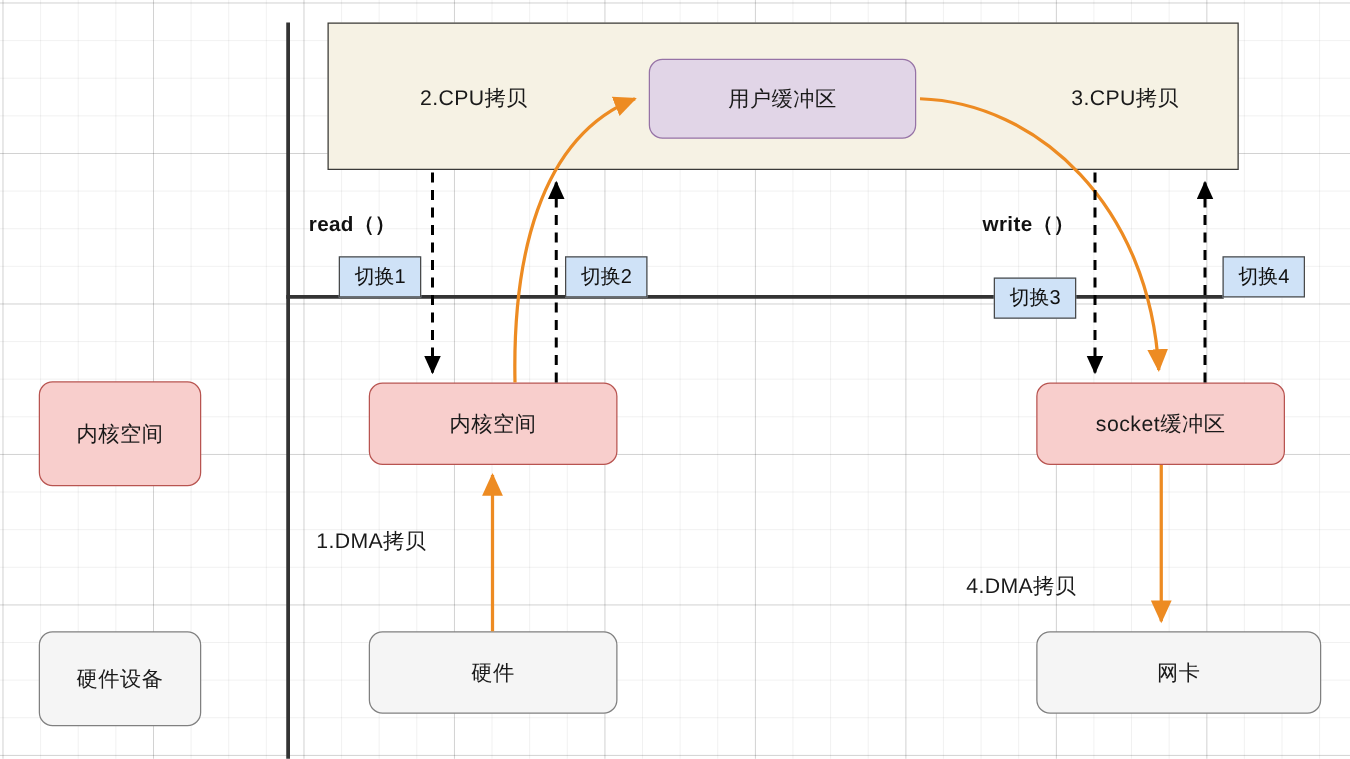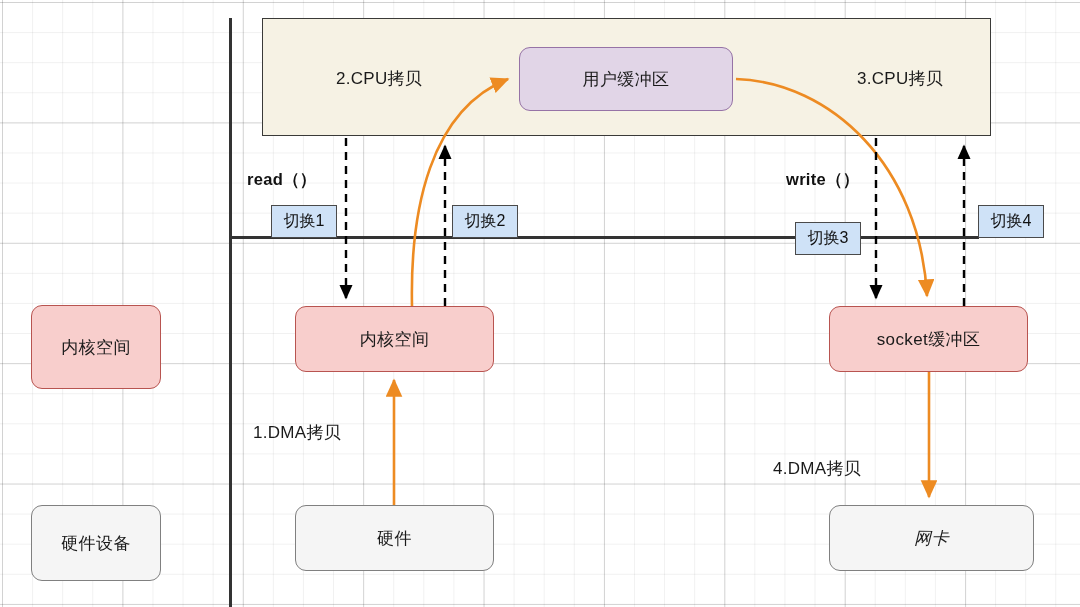--- a/index.html
+++ b/index.html
@@ -106,21 +106,21 @@
   </div>
 
   <div class="node red" style="left:829px;top:306px;width:199px;height:66px;">
     <span>socket缓冲区</span>
   </div>
 
   <div class="node grey" style="left:295px;top:505px;width:199px;height:66px;">
     <span>硬件</span>
   </div>
 
-  <div class="node grey" style="left:829px;top:505px;width:205px;height:66px;font-style:italic;">
+  <div class="node grey" style="left:829px;top:505px;width:228px;height:66px;">
     <span>网卡</span>
   </div>
 
   <div class="syscall" style="left:247px;top:169px;">read（）</div>
   <div class="syscall" style="left:786px;top:169px;">write（）</div>
 
   <div class="blue-box" style="left:271px;top:205px;width:66px;height:33px;">
     <span>切换1</span>
   </div>
   <div class="blue-box" style="left:452px;top:205px;width:66px;height:33px;text-align:center;">

